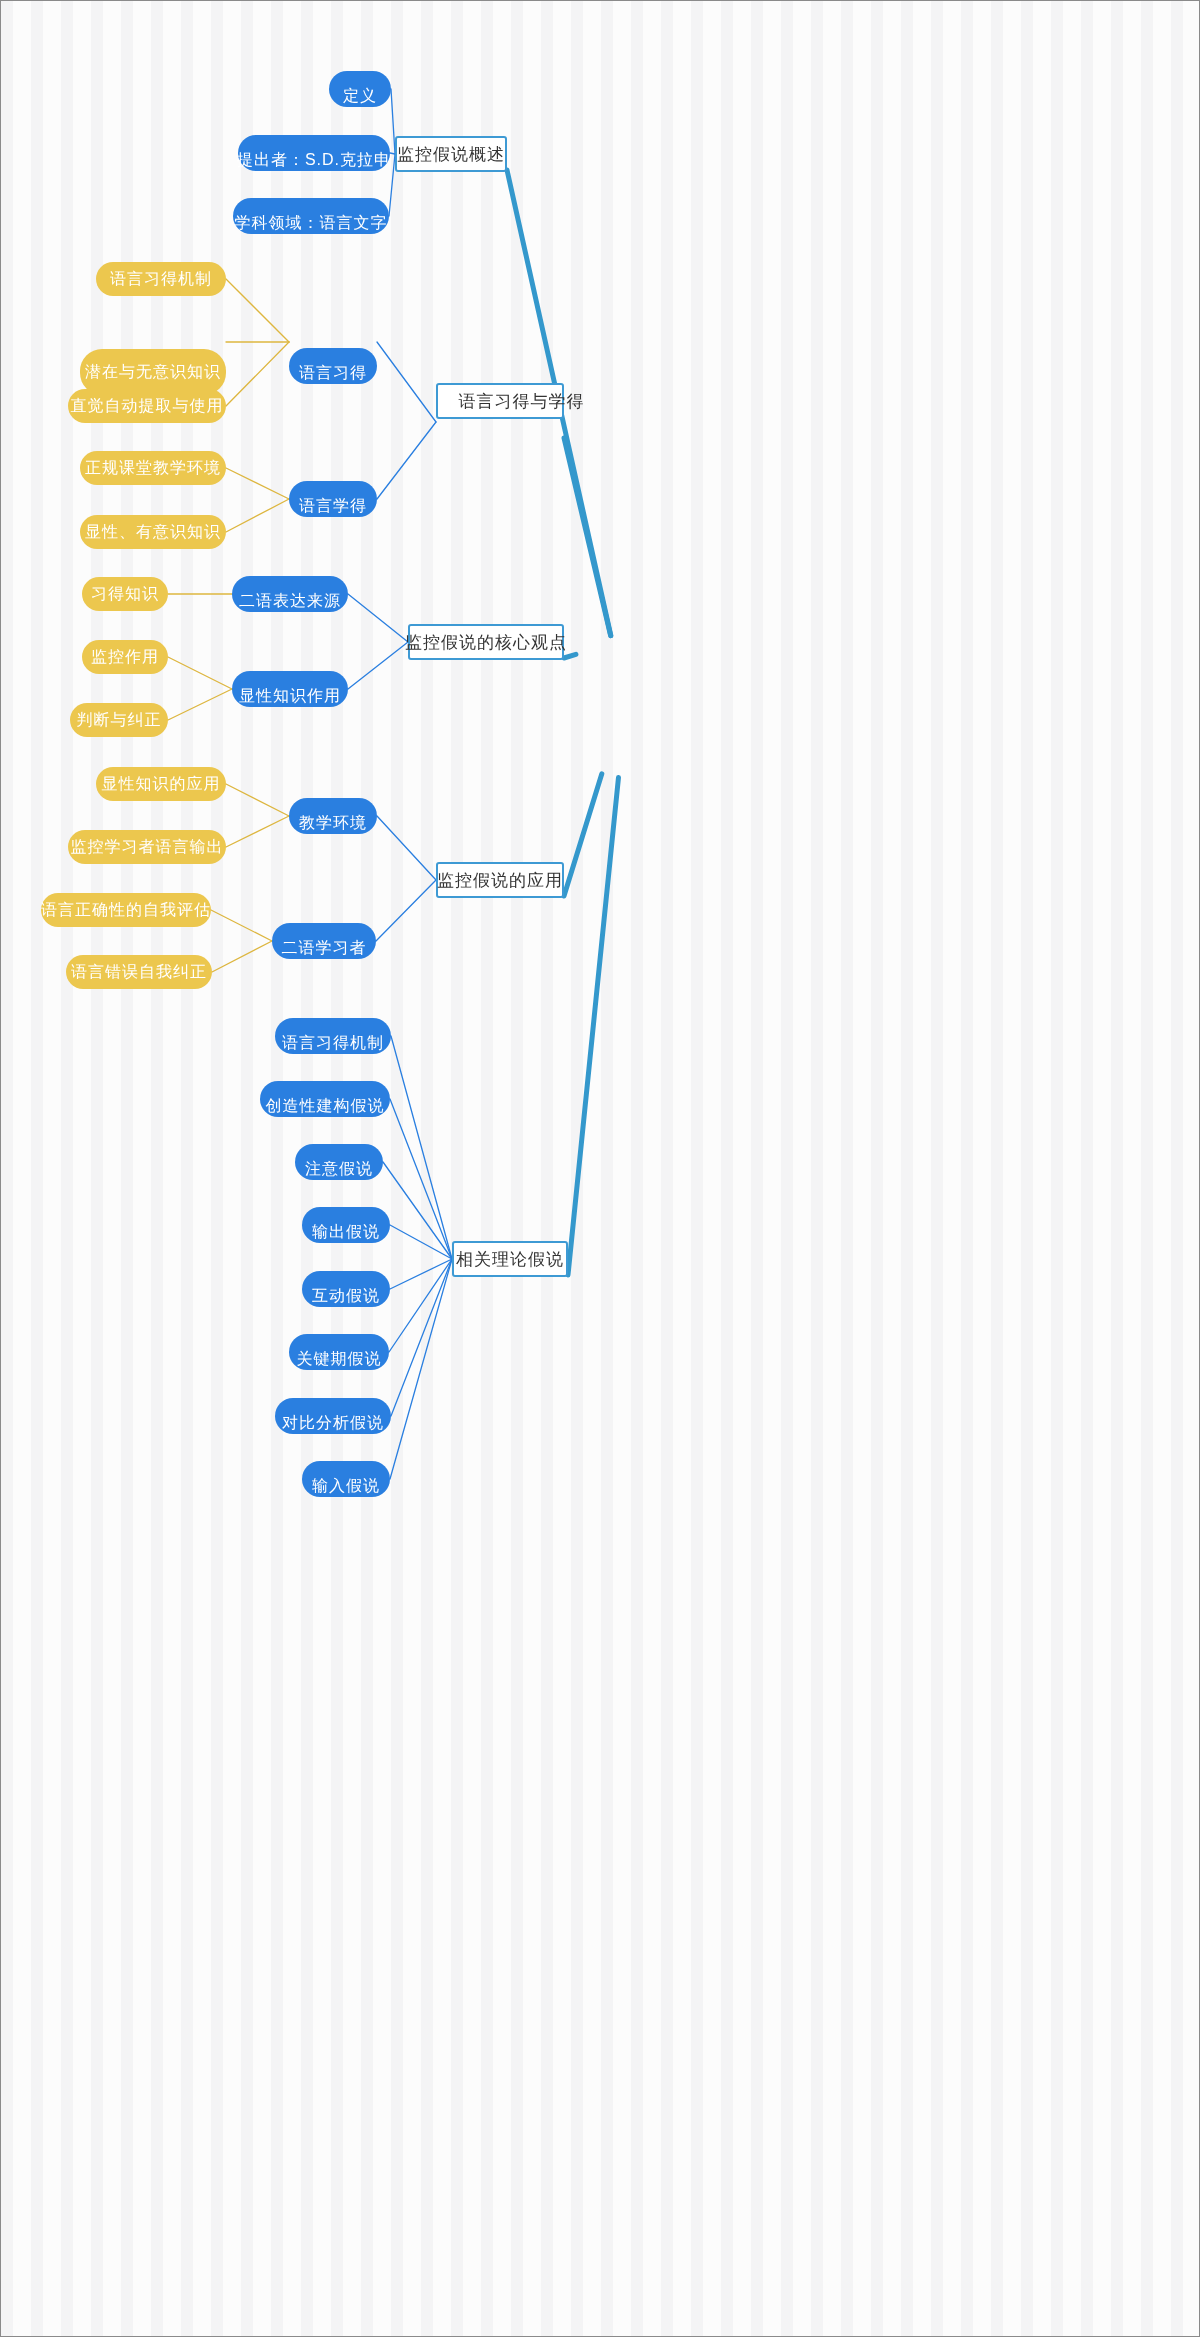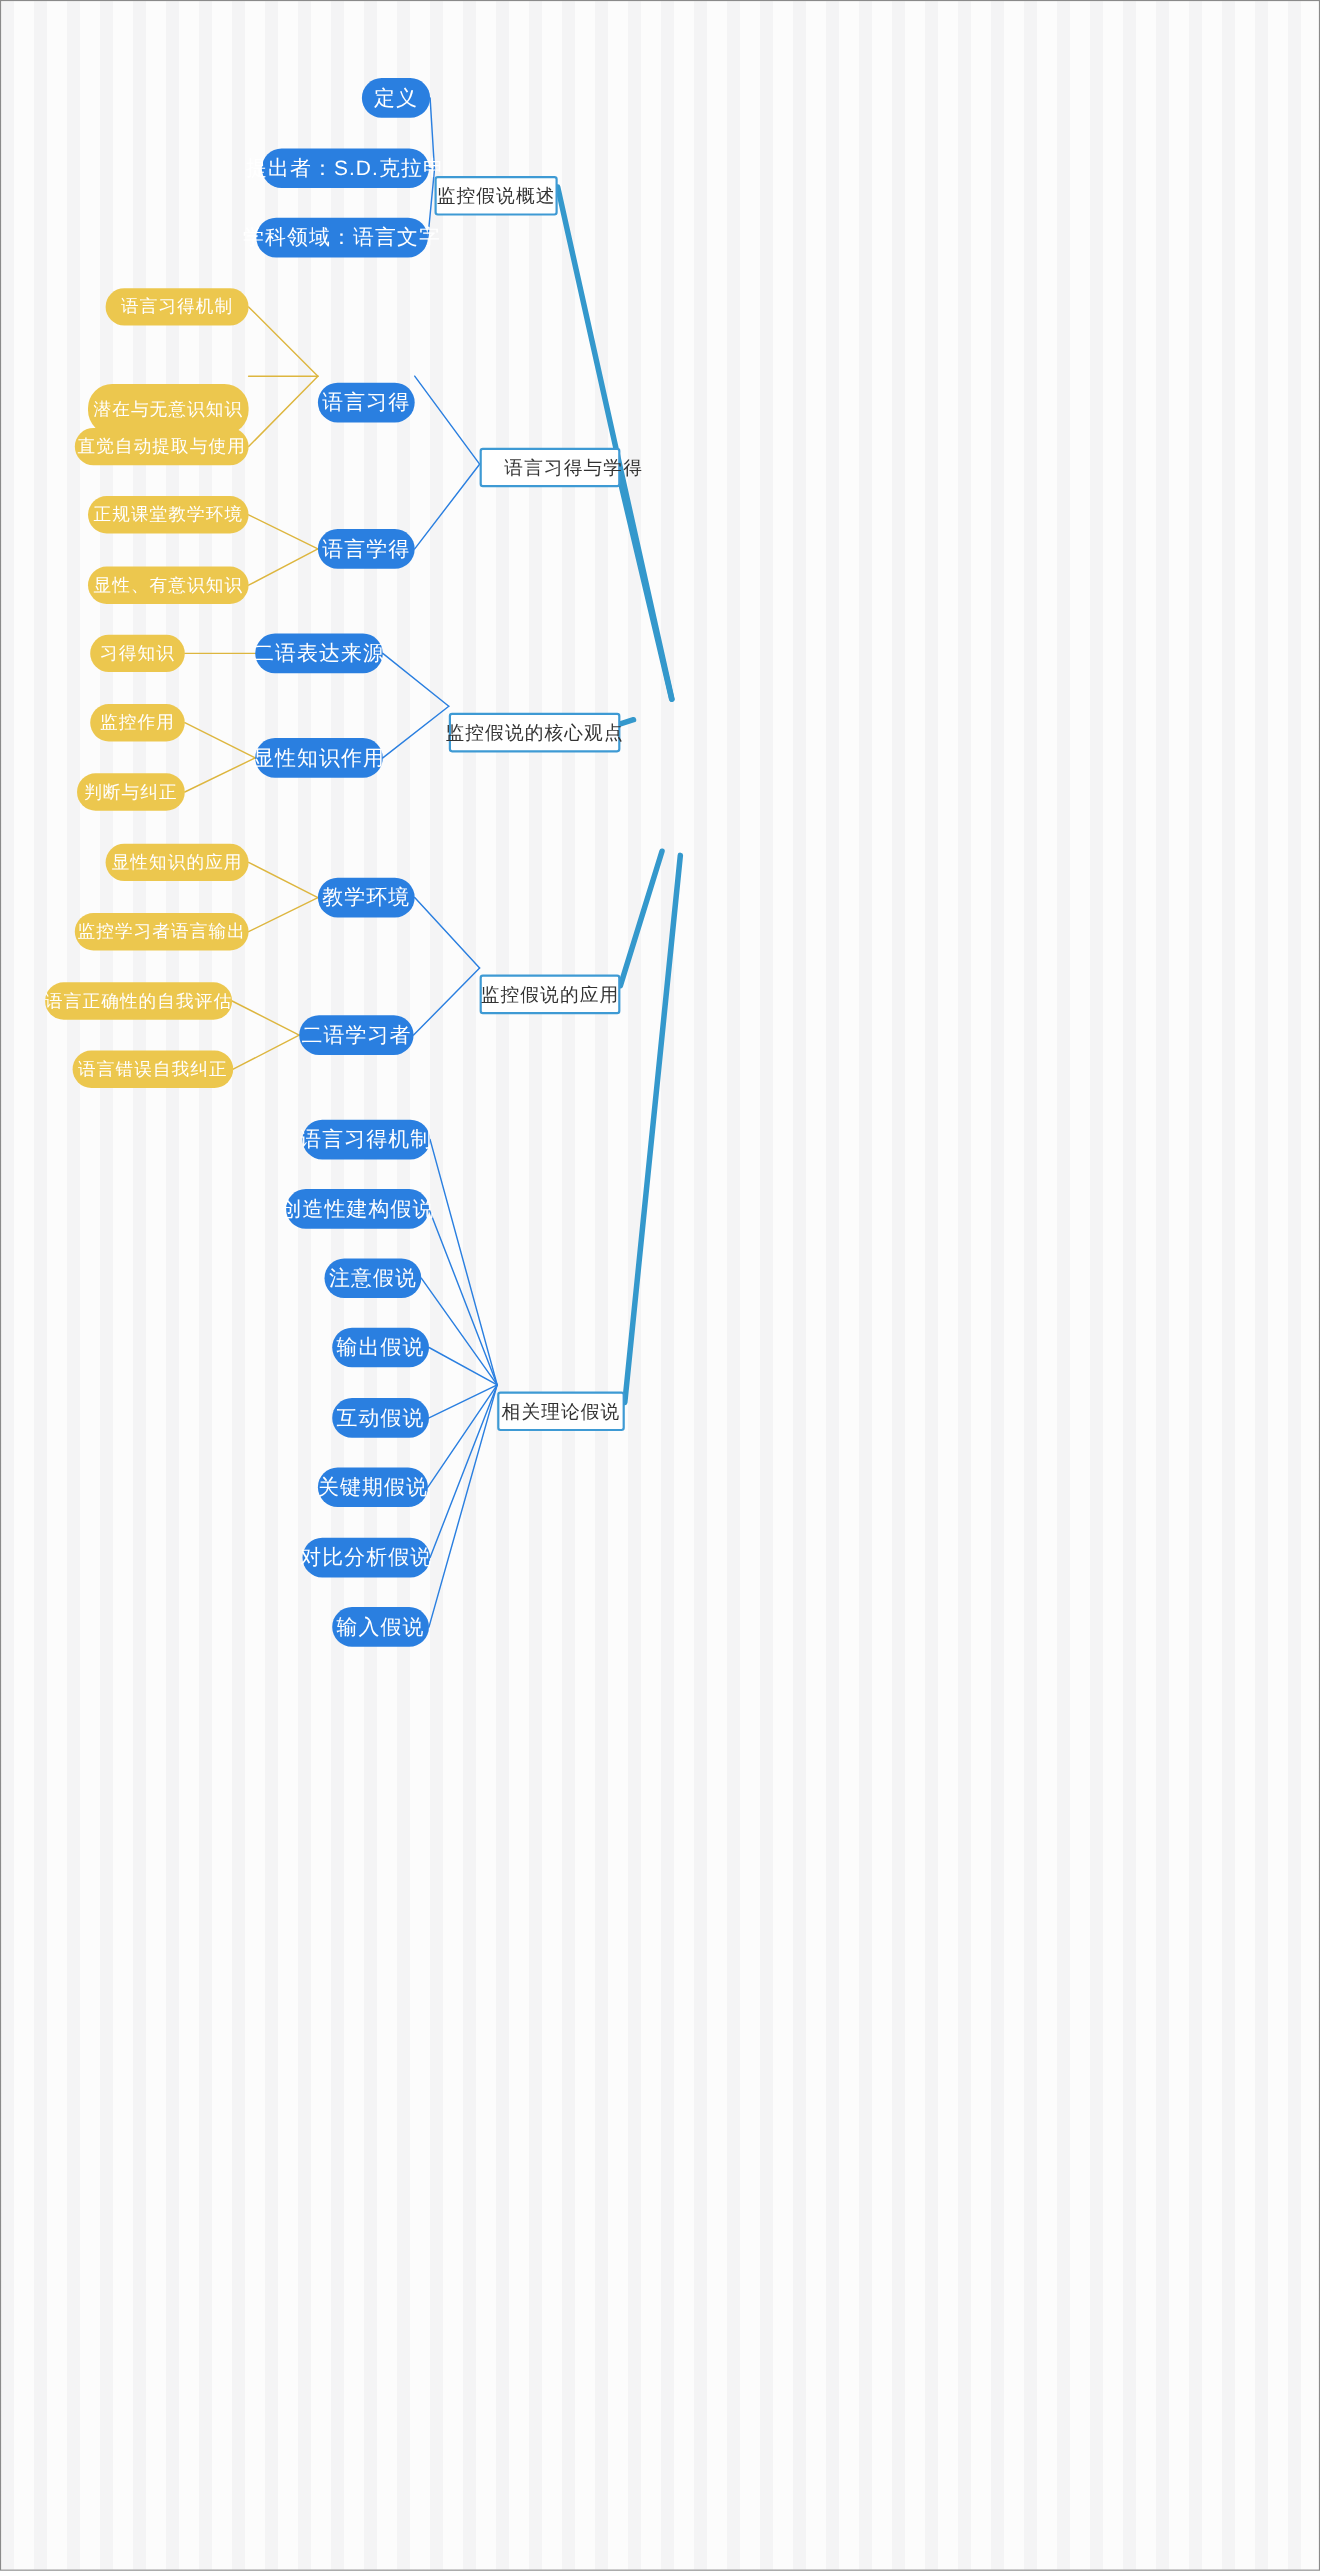--- a/index.html
+++ b/index.html
@@ -46,29 +46,29 @@
     z-index:6;
   }
   
   .branch{
     background:#ffffff;
     border:2px solid #3e9ad4;
     border-radius:3px;
     color:#333333;
     font-size:17px;
     z-index:5;
-    margin-top:24px;
   }
   
   .sub{
     background:#2a7fe0;
     border-radius:22px;
     color:#ffffff;
-    font-size:19px;
+    font-size:16px;
     z-index:4;
+    align-items:flex-end;
   }
   
   .leaf{
     background:#ecc74e;
     border-radius:22px;
     color:#ffffff;
     font-size:16px;
     z-index:4;
   }
 </style>

